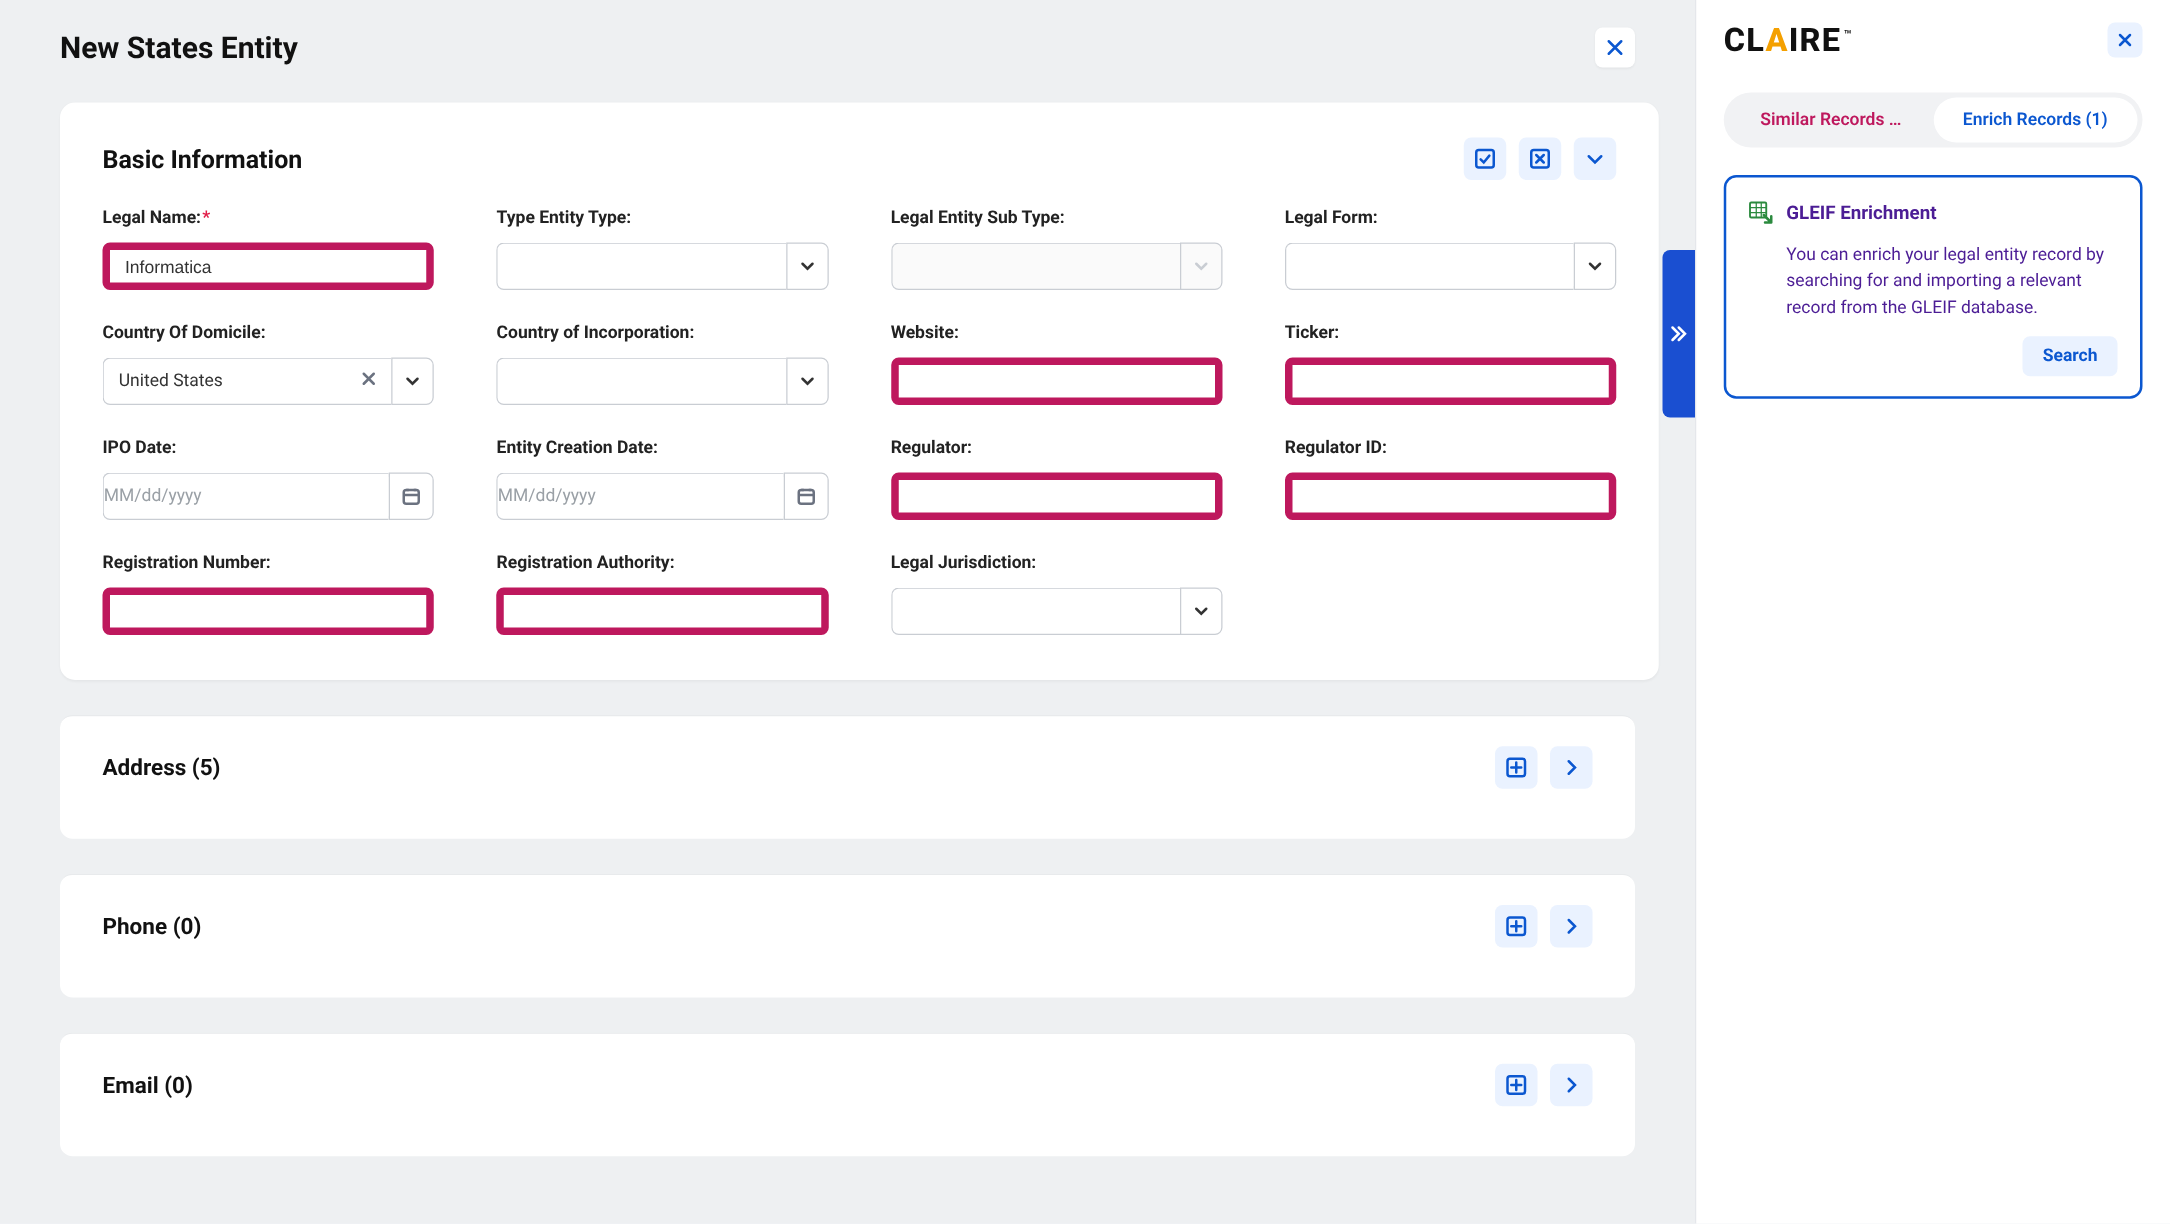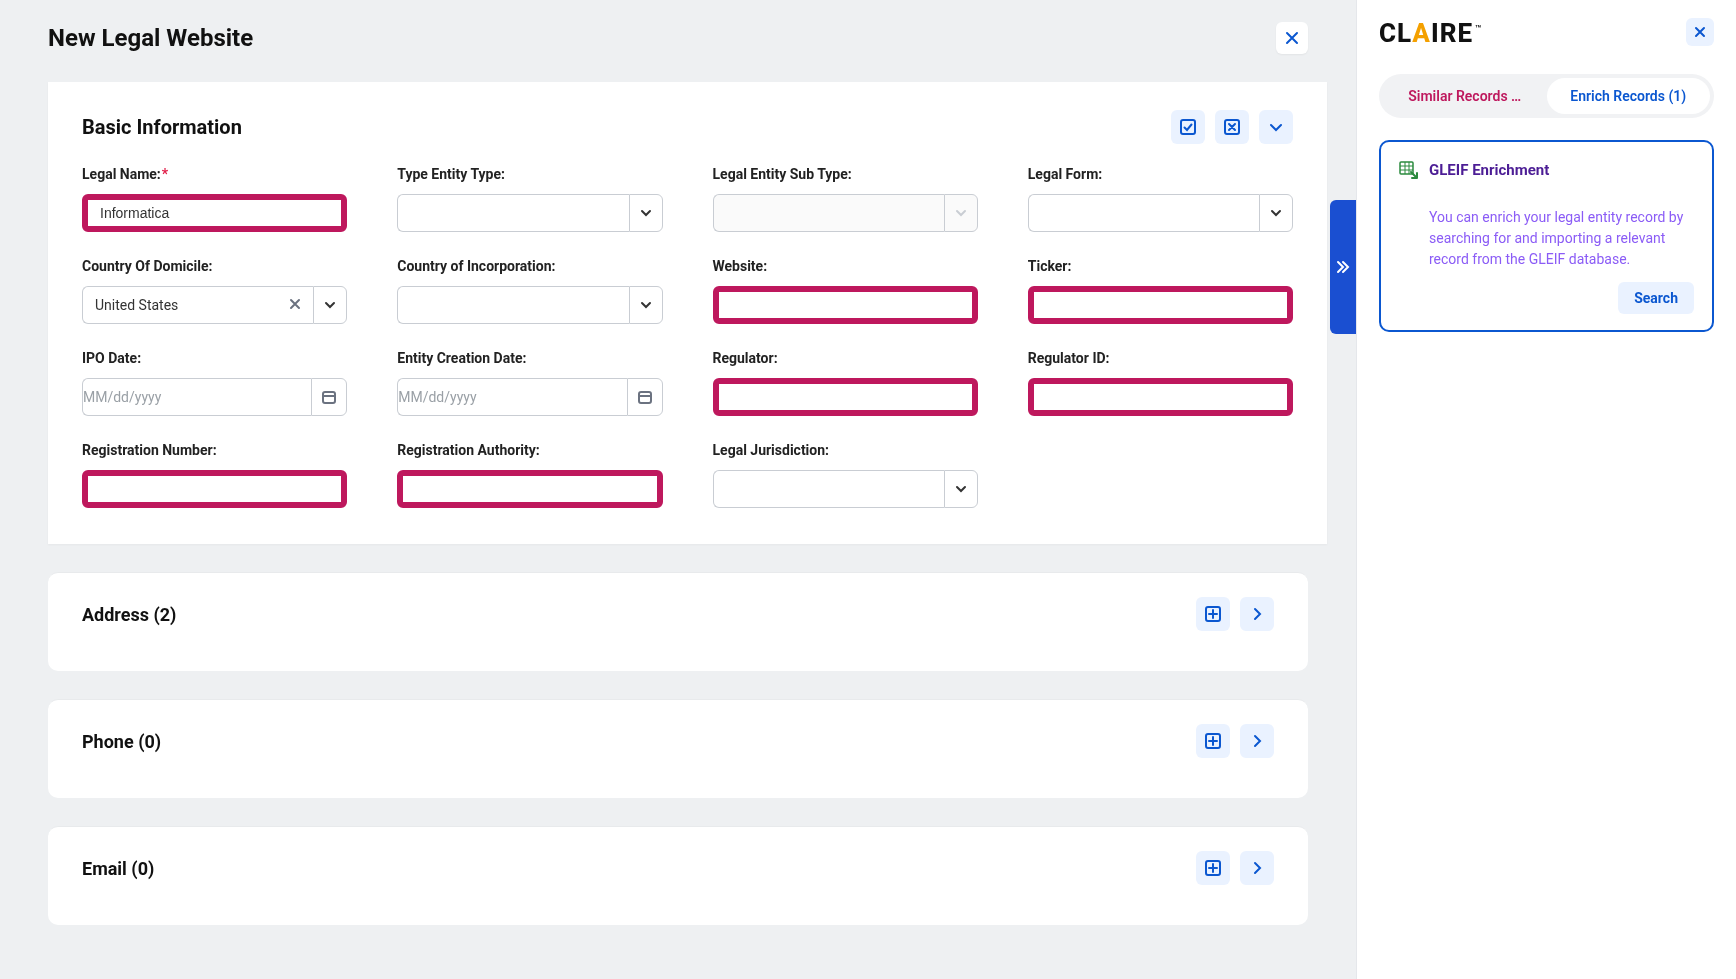--- a/index.html
+++ b/index.html
@@ -4,21 +4,21 @@
 <style>
   * { box-sizing: border-box; }
   html, body { margin:0; padding:0; font-family: -apple-system, BlinkMacSystemFont, "Segoe UI", Roboto, Helvetica, Arial, sans-serif; color:#111; }
   body { background:#f3f4f6; display:flex; height:979px; width:1736px; overflow:hidden; }
 
   
   .main { flex:1 1 auto; min-width:0; position:relative; overflow:auto; background:#eef0f2; }
   .header { display:flex; align-items:center; padding:22px 48px 0 48px; }
   .header h1 { font-size:24px; font-weight:700; margin:0; }
   .close-top { margin-left:auto; width:32px; height:32px; background:#fff; border-radius:6px; display:flex; align-items:center; justify-content:center; box-shadow:0 1px 2px rgba(0,0,0,.05); cursor:pointer; }
-  .panel { background:#fff; border-radius:0; margin:28px 29px 28px 48px; box-shadow:0 1px 2px rgba(0,0,0,.04); padding:28px 34px 36px 34px; }
+  .panel { background:#fff; border-radius:12px; margin:28px 29px 28px 48px; box-shadow:0 1px 2px rgba(0,0,0,.04); padding:28px 34px 36px 34px; }
   .panel .section-head { display:flex; align-items:center; }
   .panel .section-title { font-size:20px; font-weight:700; margin:0; }
   .head-actions { margin-left:auto; display:flex; gap:10px; }
   .icon-btn { width:34px; height:34px; background:#eaf2ff; border-radius:6px; display:flex; align-items:center; justify-content:center; cursor:pointer; }
   .icon-btn svg { display:block; }
   .grid { display:grid; grid-template-columns: repeat(4, 1fr); gap:26px 50px; margin-top:22px; }
   .field label { font-size:14px; font-weight:700; color:#222; display:block; margin-bottom:12px; }
   .req { color:#e11d48; margin-left:1px; }
   .input, .input-wrap { border:6px solid #be185d; border-radius:6px; height:38px; display:flex; align-items:center; background:#fff; }
   .input input { border:none; outline:none; padding:0 12px; font-size:14px; height:100%; width:100%; background:transparent; color:#333; }
@@ -46,34 +46,34 @@
   .brand { font-weight:800; font-size:26px; letter-spacing:1px; }
   .brand .a { color:#f4a000; }
   .tm { font-size:10px; vertical-align:super; margin-left:2px; font-weight:600; }
   .side-close { margin-left:auto; width:28px; height:28px; background:#eaf2ff; border-radius:6px; display:flex; align-items:center; justify-content:center; cursor:pointer; }
   .tabs { margin-top:26px; display:flex; background:#f1f2f4; border-radius:999px; padding:4px; }
   .tab { flex:1; text-align:center; padding:10px 6px; font-size:14px; font-weight:600; color:#be185d; white-space:nowrap; overflow:hidden; text-overflow:ellipsis; cursor:pointer; border-radius:999px; }
   .tab.active { background:#fff; color:#0b57d0; }
   .card { margin-top:22px; border:2px solid #0b57d0; border-radius:10px; padding:18px 18px 16px 18px; }
   .card-head { display:flex; align-items:center; gap:10px; }
   .card-title { font-weight:700; color:#4c1d95; font-size:15px; }
-  .card-body { font-size:14px; color:#8b5cf6; margin-top:27px; line-height:1.5; margin-left:30px; }
+  .card-body { font-size:14px; color:#4c1d95; margin-top:14px; line-height:1.5; margin-left:30px; }
   .card-actions { display:flex; justify-content:flex-end; margin-top:12px; }
   .link-btn { background:#eaf2ff; border-radius:6px; padding:8px 16px; font-size:14px; font-weight:700; color:#0b57d0; cursor:pointer; display:inline-block;text-align:right; }
 
   .svg-stroke { stroke:#0b57d0; stroke-width:2; fill:none; }
   .svg-stroke-dark { stroke:#333; stroke-width:2; fill:none; }
   .svg-stroke-muted { stroke:#6b7280; stroke-width:2; fill:none; }
 </style>
 </head>
 <body>
 
 <div class="main">
   <div class="header">
-    <h1>New Legal Website</h1>
+    <h1>New States Entity</h1>
     <div class="close-top">
       <svg width="16" height="16" viewBox="0 0 16 16">
           <path d="M3 3 L13 13 M13 3 L3 13" stroke="#0b57d0" stroke-width="2" stroke-linecap="round"></path>
         </svg>
     </div>
   </div>
 
   <div class="panel">
     <div class="section-head">
       <h2 class="section-title">Basic Information</h2>
@@ -239,21 +239,21 @@
               </svg>
             </div>
         </div>
       </div>
       <div></div>
     </div>
   </div>
 
   <div class="slim-panel">
     <div class="slim-head">
-      <div class="slim-title">Address (2)</div>
+      <div class="slim-title">Address (5)</div>
       <div class="head-actions">
         <div class="icon-btn">
           <svg width="18" height="18" viewBox="0 0 18 18">
               <rect x="2" y="2" width="14" height="14" rx="2" class="svg-stroke"></rect>
               <path d="M9 5 V13 M5 9 H13" class="svg-stroke" stroke-linecap="round"></path>
             </svg>
         </div>
         <div class="icon-btn">
           <svg width="16" height="16" viewBox="0 0 16 16">
               <path d="M6 3 L11 8 L6 13" class="svg-stroke" stroke-linecap="round"></path>

